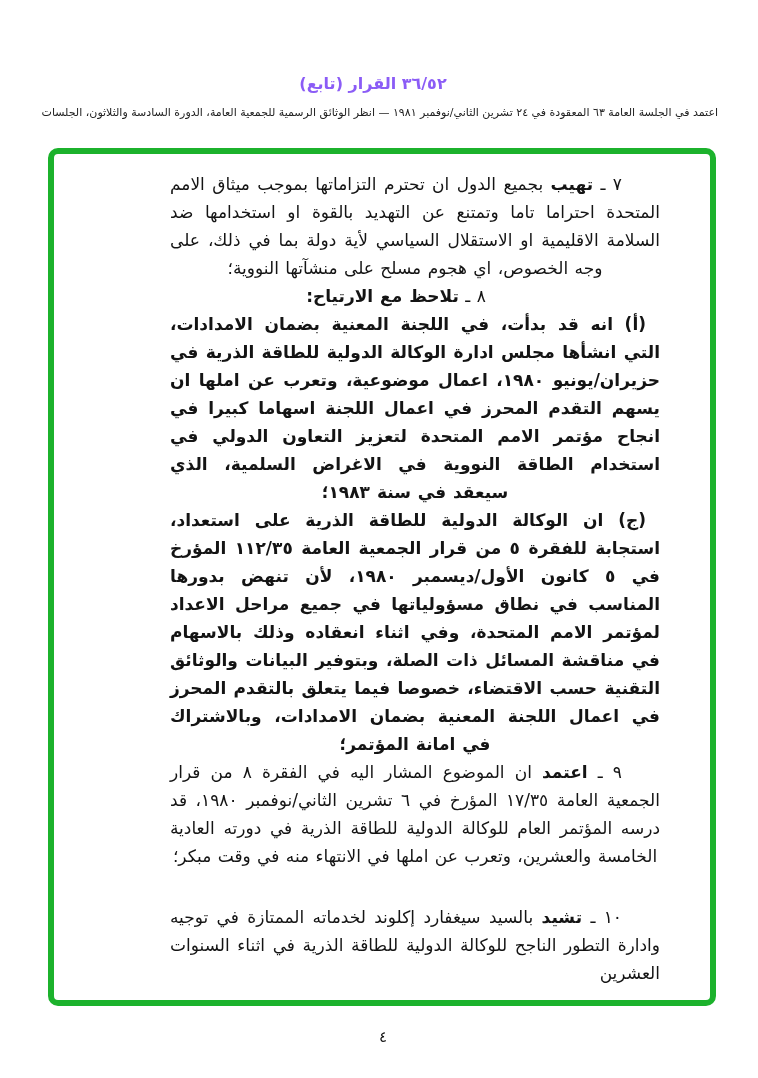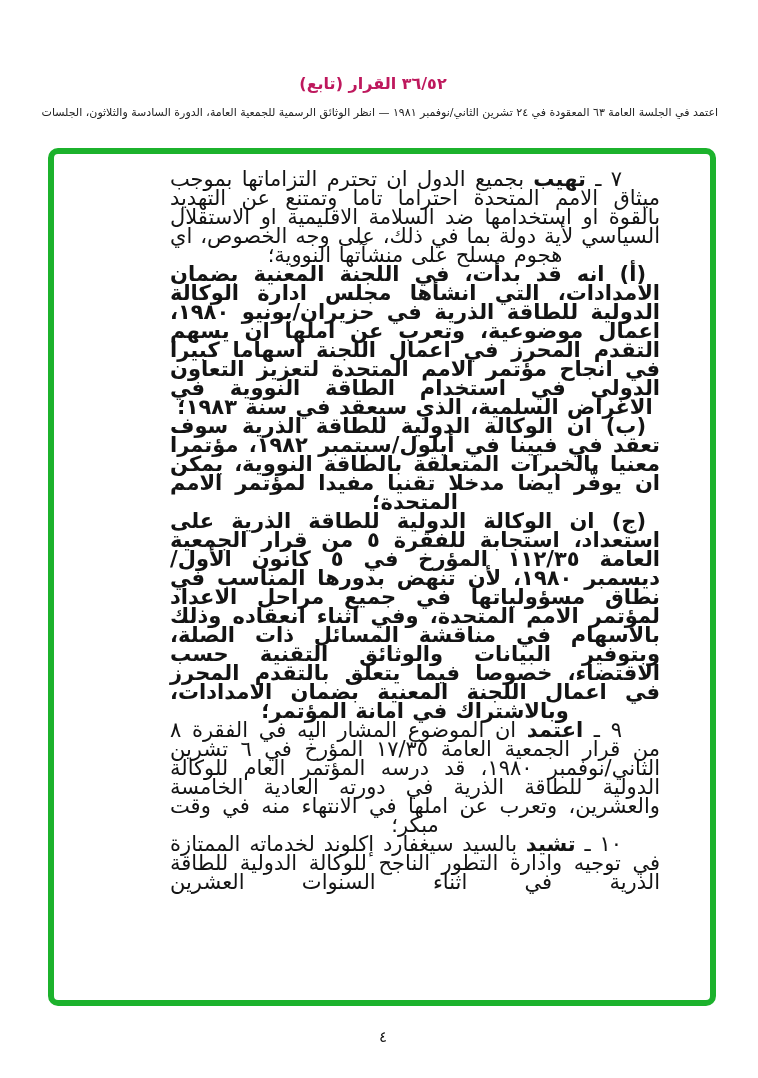--- a/index.html
+++ b/index.html
@@ -12,21 +12,21 @@
     color: #141414;
   }
   .header-title {
     position: absolute;
     top: 74px; left: 0; width: 746px;
     text-align: center;
     direction: rtl;
     font-size: 16px;
     font-weight: bold;
     letter-spacing: 0.5px;
-    color: #be185d;
+    color: #8b5cf6;
   }
   .header-subtitle {
     position: absolute;
     top: 106px; left: 40px; width: 678px;
     text-align: center;
     direction: rtl;
     font-size: 11px;
     color: #222;
     white-space: nowrap;
     overflow: hidden;
@@ -37,52 +37,52 @@
     width: 656px; height: 846px;
     border: 6px solid #1cb22c;
     border-radius: 10px;
     background: transparent;
   }
   .text-block {
     position: absolute;
     top: 170px; left: 170px;
     width: 490px;
     direction: rtl;
-    font-size: 21px;
-    line-height: 19px;
+    font-size: 17px;
+    line-height: 28px;
   }
   .para {
     margin: 0;
     text-align: justify;
     text-align-last: center;
     word-spacing: 1px;
   }
   .para.num { text-indent: 38px; }
   .para.sub { text-indent: 14px; font-weight: bold; }
-  .para.cont { text-align-last: justify; }
+  .para.cont { text-align-last: justify; margin-top: 33px; }
   .plead { font-weight: bold; }
   .page-number {
     position: absolute;
     top: 1028px; left: 0; width: 766px;
     text-align: center;
     font-size: 15px;
     color: #111;
   }
 </style>
 </head>
 <body>
 
 <div class="header-title">٣٦/٥٢ القرار (تابع)</div>
 
 <div class="header-subtitle">اعتمد في الجلسة العامة ٦٣ المعقودة في ٢٤ تشرين الثاني/نوفمبر ١٩٨١ — انظر الوثائق الرسمية للجمعية العامة، الدورة السادسة والثلاثون، الجلسات العامة ٥١٢ - ٧١٢٠</div>
 
 <div class="green-frame" style="border-color: rgb(28, 178, 44);"></div>
 
 <div class="text-block">
     <p class="para num"><span class="pnum">٧ ـ </span><span class="plead">تهيب</span><span class="ptext"> بجميع الدول ان تحترم التزاماتها بموجب ميثاق الامم المتحدة احتراما تاما وتمتنع عن التهديد بالقوة او استخدامها ضد السلامة الاقليمية او الاستقلال السياسي لأية دولة بما في ذلك، على وجه الخصوص، اي هجوم مسلح على منشآتها النووية؛</span></p>
+    <p class="para num"><span class="pnum">٨ ـ </span><span class="plead">تلاحظ مع الارتياح:</span><span class="ptext"></span></p>
     <p class="para sub"><span class="pnum">(أ) </span><span class="plead"></span><span class="ptext">انه قد بدأت، في اللجنة المعنية بضمان الامدادات، التي انشأها مجلس ادارة الوكالة الدولية للطاقة الذرية في حزيران/يونيو ١٩٨٠، اعمال موضوعية، وتعرب عن املها ان يسهم التقدم المحرز في اعمال اللجنة اسهاما كبيرا في انجاح مؤتمر الامم المتحدة لتعزيز التعاون الدولي في استخدام الطاقة النووية في الاغراض السلمية، الذي سيعقد في سنة ١٩٨٣؛</span></p>
-    <p class="para sub"><span class="pnum">(ب) </span><span class="plead"></span><span class="ptext">ان الوكالة الدولية للطاقة الذرية سوف تعقد في فيينا في أيلول/سبتمبر ١٩٨٢، مؤتمرا معنيا بالخبرات المتعلقة بالطاقة النووية، يمكن ان يوفّر ايضا مدخلا تقنيا مفيدا لمؤتمر الامم المتحدة؛</span></p>
     <p class="para sub"><span class="pnum">(ج) </span><span class="plead"></span><span class="ptext">ان الوكالة الدولية للطاقة الذرية على استعداد، استجابة للفقرة ٥ من قرار الجمعية العامة ١١٢/٣٥ المؤرخ في ٥ كانون الأول/ديسمبر ١٩٨٠، لأن تنهض بدورها المناسب في نطاق مسؤولياتها في جميع مراحل الاعداد لمؤتمر الامم المتحدة، وفي اثناء انعقاده وذلك بالاسهام في مناقشة المسائل ذات الصلة، وبتوفير البيانات والوثائق التقنية حسب الاقتضاء، خصوصا فيما يتعلق بالتقدم المحرز في اعمال اللجنة المعنية بضمان الامدادات، وبالاشتراك في امانة المؤتمر؛</span></p>
     <p class="para num"><span class="pnum">٩ ـ </span><span class="plead">اعتمد</span><span class="ptext"> ان الموضوع المشار اليه في الفقرة ٨ من قرار الجمعية العامة ١٧/٣٥ المؤرخ في ٦ تشرين الثاني/نوفمبر ١٩٨٠، قد درسه المؤتمر العام للوكالة الدولية للطاقة الذرية في دورته العادية الخامسة والعشرين، وتعرب عن املها في الانتهاء منه في وقت مبكر؛</span></p>
     <p class="para num cont"><span class="pnum">١٠ ـ </span><span class="plead">تشيد</span><span class="ptext"> بالسيد سيغفارد إكلوند لخدماته الممتازة في توجيه وادارة التطور الناجح للوكالة الدولية للطاقة الذرية في اثناء السنوات العشرين</span></p>
   </div>
 
 <div class="page-number">٤</div>
 
 </body></html>

